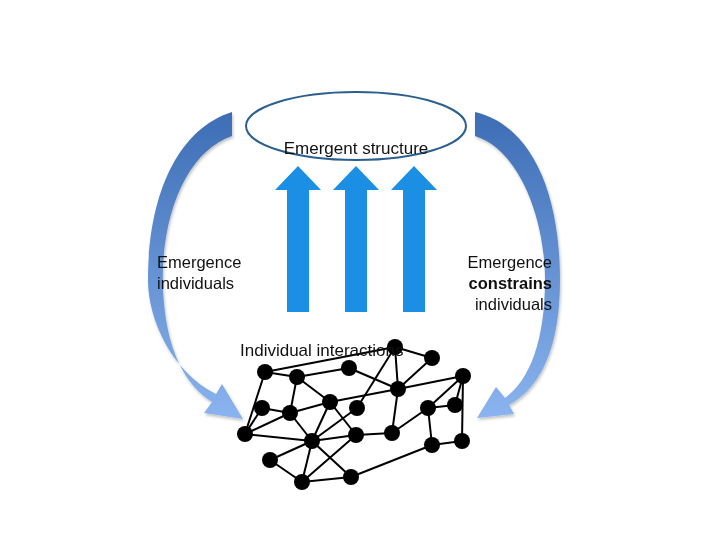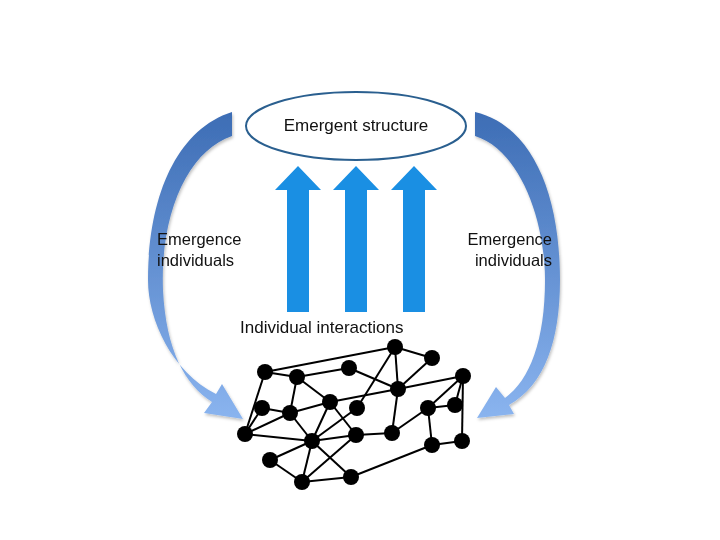--- a/index.html
+++ b/index.html
@@ -1,18 +1,18 @@
 <!DOCTYPE html>
 <html><head>
 <meta charset="utf-8">
 <style>
   html, body { margin: 0; padding: 0; background: #ffffff; }
   body { width: 720px; height: 540px; position: relative; overflow: hidden; font-family: "Liberation Sans", sans-serif; }
   #diagram { position: absolute; left: 0; top: 0; width: 720px; height: 540px; }
-  .label { position: absolute; font-size: 16.5px; line-height: 21px; color: #111; }
+  .label { position: absolute; font-size: 16.5px; line-height: 21px; color: #111; margin-top: 23px; }
   .label b { font-weight: bold; }
   #left-label { left: 157px; top: 229px; text-align: left; }
   #right-label { right: 168px; top: 229px; text-align: right; }
   #title-label { left: 246px; top: 115px; width: 220px; text-align: center; font-size: 17px; color: #111; }
   #bottom-label { left: 240px; top: 317px; width: 240px; font-size: 17px; color: #111; }
   .line { display: block; white-space: nowrap; }
 </style>
 </head>
 <body>
 
@@ -123,14 +123,15 @@
 <div id="title-label" class="label">Emergent structure</div>
 <div id="bottom-label" class="label">Individual interactions</div>
 
 <div id="left-label" class="label">
   <span class="line">Emergence</span>
   <span class="line">individuals</span>
 </div>
 
 <div id="right-label" class="label">
   <span class="line">Emergence</span>
+  <b class="line">constrains</b>
   <span class="line">individuals</span>
 </div>
 
 </body></html>

